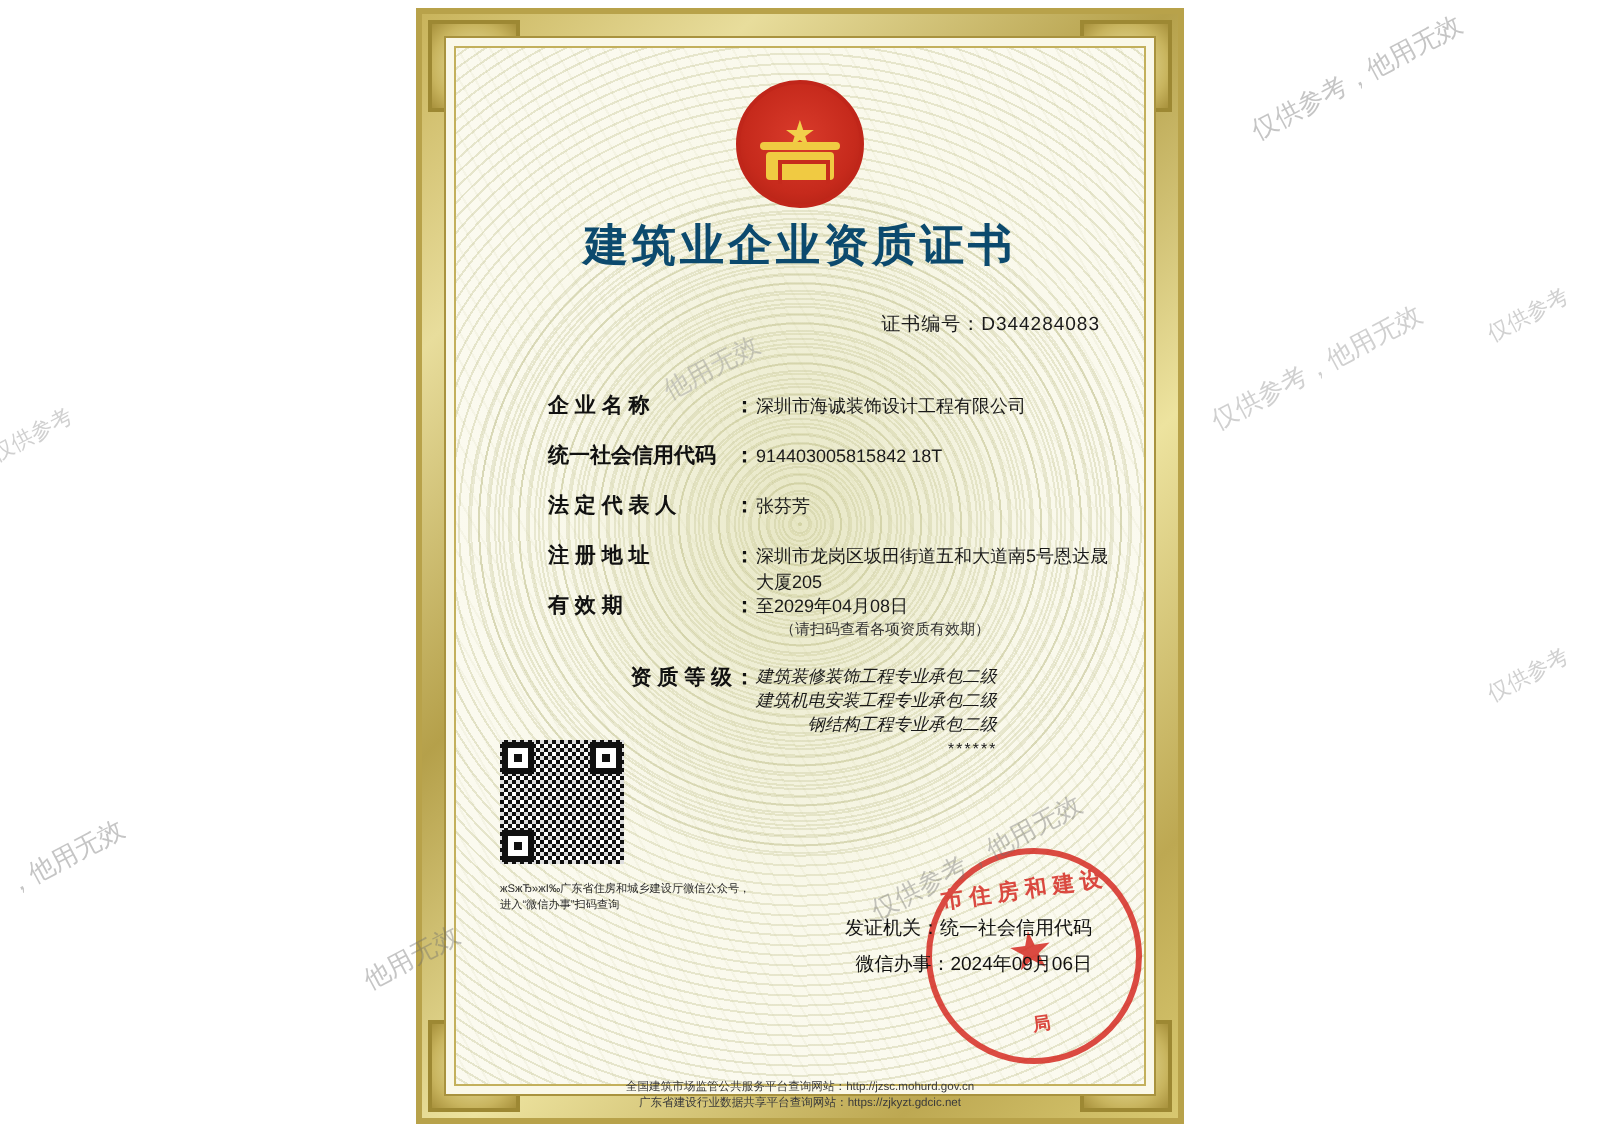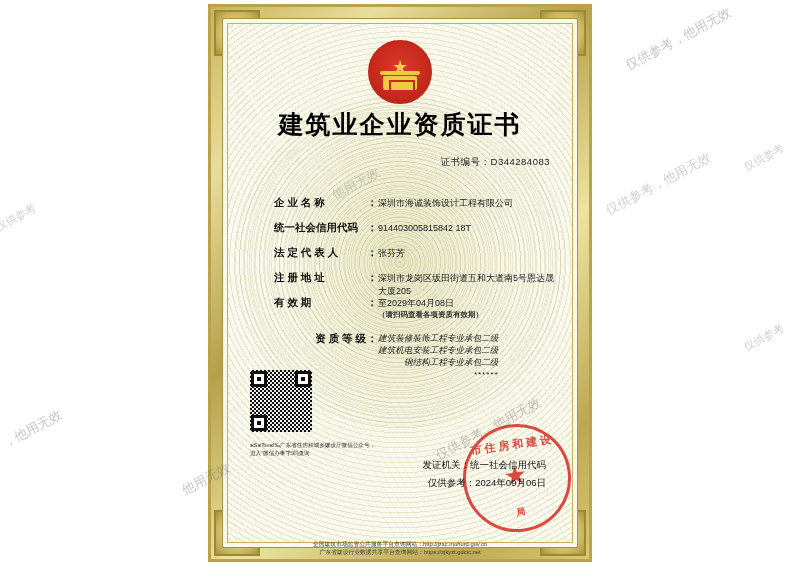--- a/index.html
+++ b/index.html
@@ -143,24 +143,24 @@
     border-left: 2px solid #c62a1c;
     border-right: 2px solid #c62a1c;
   }
 
   
   .title {
     position: absolute;
     left: 0; right: 0;
     top: 104px;
     text-align: center;
-    font-size: 25px;
+    font-size: 22px;
     font-weight: bold;
     letter-spacing: 2px;
-    color: #000000;
+    color: #0c4a6e;
     font-family: "DejaVu Sans", "Liberation Sans", sans-serif;
   }
 
   
   .cert-no {
     position: absolute;
     right: 42px;
     top: 152px;
     font-size: 9.5px;
     color: #1a1a1a;
@@ -204,25 +204,24 @@
   .field-value {
     position: absolute;
     left: 104px;
     top: 1px;
     font-size: 9px;
     color: #1a1a1a;
     line-height: 13px;
   }
   .field-sub {
     position: absolute;
-    left: 104px;
+    left: 116px;
     top: 14px;
     font-size: 7.5px;
     color: #333;
-    font-weight: bold;
   }
   .qual-line {
     font-size: 8.6px;
     color: #1a1a1a;
     line-height: 12px;
     white-space: nowrap;
   }
   .qual-dots {
     font-size: 8px;
     color: #1a1a1a;
@@ -426,21 +425,21 @@
       <div class="seal-text-top">市住房和建设</div>
       <div class="seal-star">★</div>
       <div class="seal-text-bottom">局</div>
     </div>
 
     <div class="issuer">
       <div class="line">
         <span class="ilabel">发证机关：</span><span>统一社会信用代码</span>
       </div>
       <div class="line">
-        <span class="ilabel">仅供参考：</span><span>2024年09月06日</span>
+        <span class="ilabel">微信办事：</span><span>2024年09月06日</span>
       </div>
     </div>
 
     <div class="footer">
       <div>全国建筑市场监管公共服务平台查询网站：http://jzsc.mohurd.gov.cn</div>
       <div>广东省建设行业数据共享平台查询网站：https://zjkyzt.gdcic.net</div>
     </div>
 
   </div>
 

